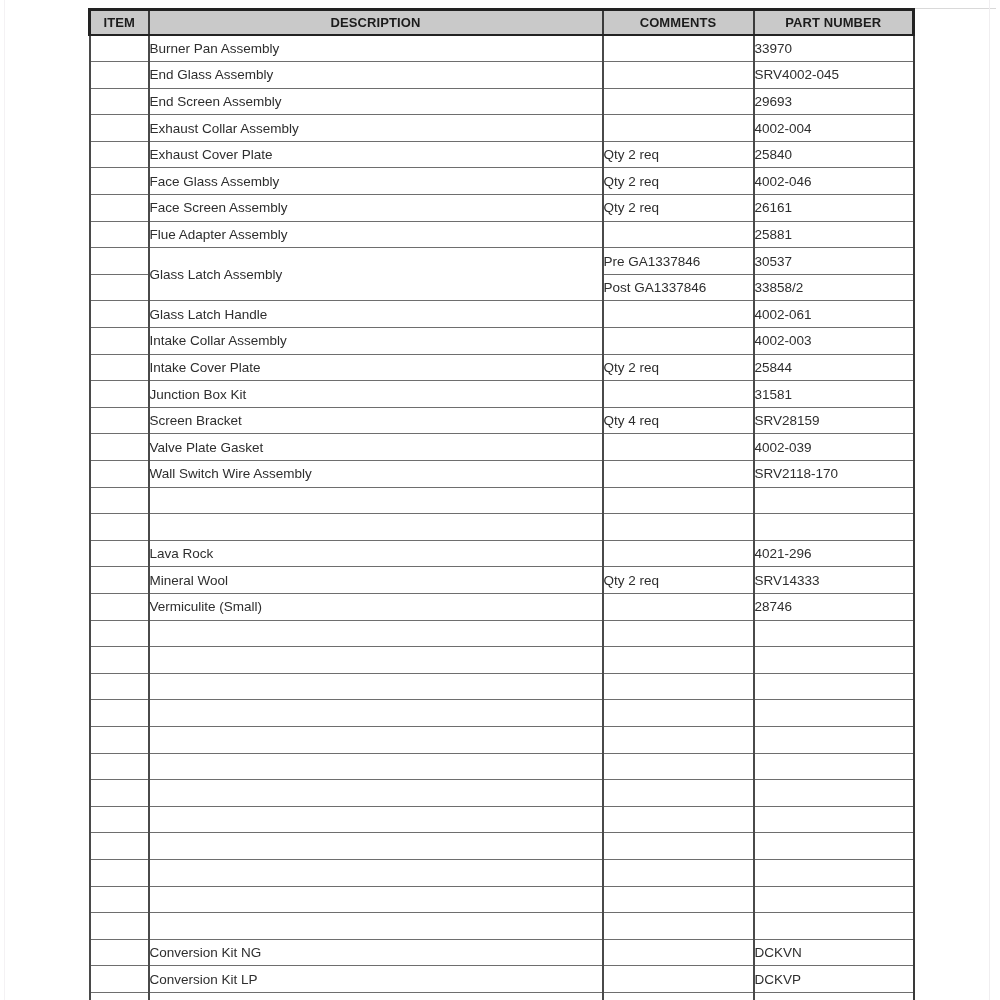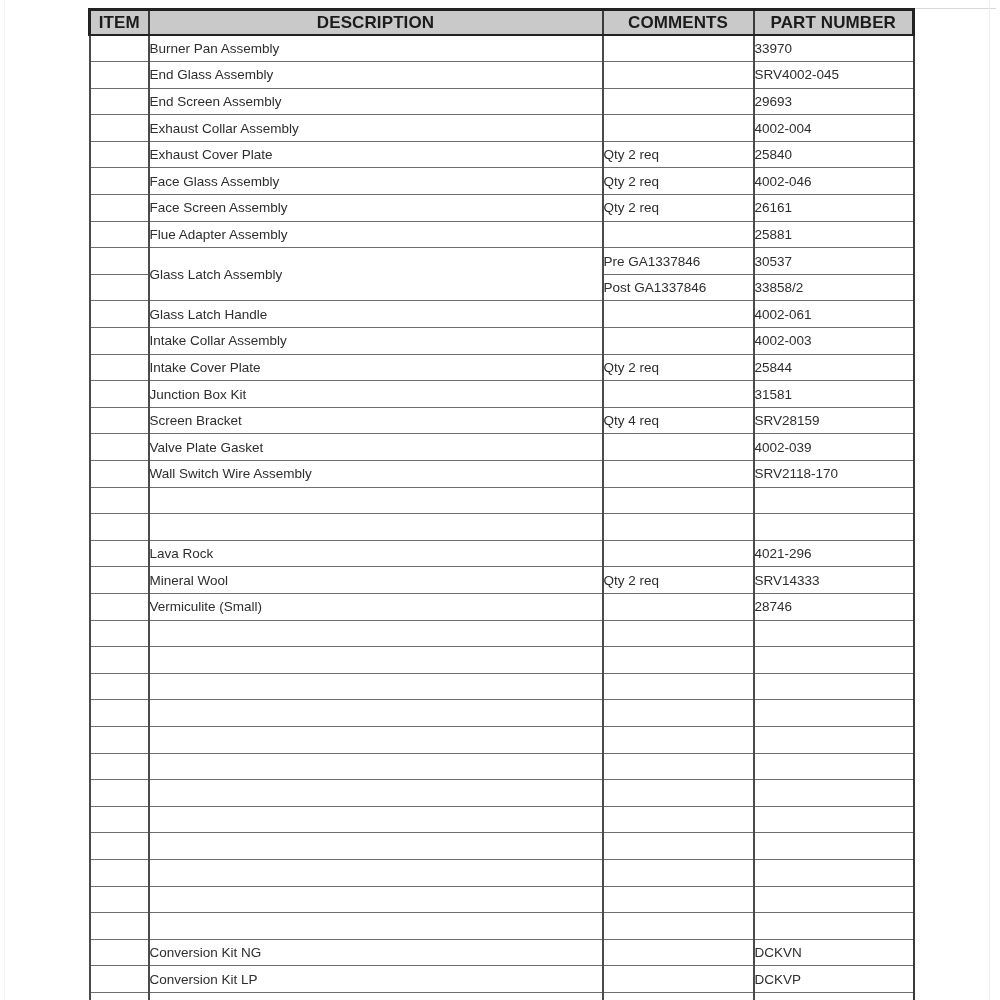--- a/index.html
+++ b/index.html
@@ -72,21 +72,21 @@
     box-sizing: border-box;
   }
 
   
   table.parts thead th {
     background: #c9c9c9;
     border-top: 3px solid #222;
     border-bottom: 2px solid #222;
     font-weight: bold;
     text-align: center;
-    font-size: 17px;
+    font-size: 13px;
     letter-spacing: 0.1px;
     color: #1c1c1c;
     height: 23px;
     line-height: 23px;
   }
   table.parts thead th.first { border-left: 3px solid #222; }
   table.parts thead th.last  { border-right: 3px solid #222; }
   table.parts thead th.sep   { border-left: 2px solid #3a3a3a; }
 
   table.parts tbody td.item {

